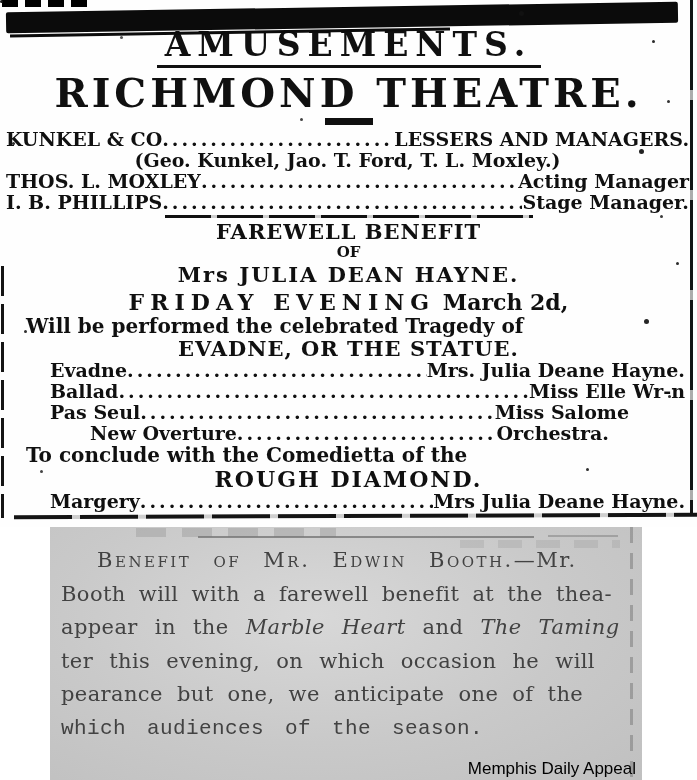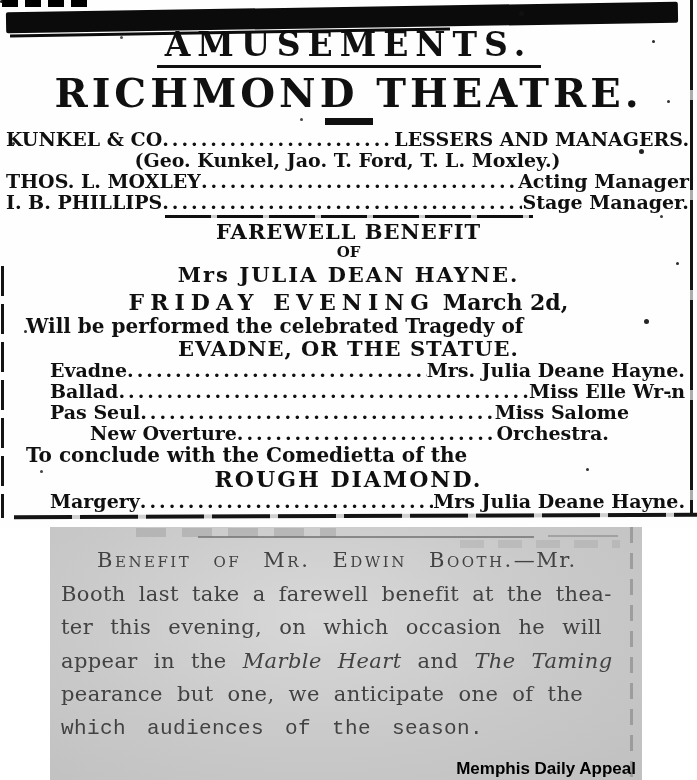--- a/index.html
+++ b/index.html
@@ -70,21 +70,21 @@
     font-size:21px;line-height:33.5px;filter:blur(.55px);letter-spacing:.4px;word-spacing:6px;}
   .c2line{white-space:nowrap;}
   .c2line:first-child{padding-left:36px;word-spacing:13px;letter-spacing:1.5px;}
   .c2line:nth-child(3){word-spacing:10px;}
   .c2line:nth-child(4){word-spacing:9px;}
   .c2line:nth-child(5){word-spacing:7px;}
   .c2line:nth-child(6){word-spacing:8px;font-family:Liberation Mono, monospace;}
   .seg-sc{font-variant:small-caps;letter-spacing:2.5px;}
   .seg-i{font-style:italic;}
   .caption{position:absolute;right:6px;bottom:1px;text-align:right;color:#000;
-    font-family:"Liberation Sans",sans-serif;font-size:17px;line-height:21px;filter:none;font-weight:bold;}
+    font-family:"Liberation Sans",sans-serif;font-size:17px;line-height:21px;filter:none;}
 </style>
 </head>
 <body>
 
 <div class="clip1">
   <div class="top-fragment"></div>
   <div class="topbar"></div>
   <div class="topbar-underline"></div>
   <div class="right-vline"></div>
   <div class="left-vline"></div>
@@ -161,22 +161,22 @@
 </div>
 
 <div class="clip2">
   <div class="ghost-smudge1"></div>
   <div class="ghost-smudge2"></div>
   <div class="ghost-rule"></div>
   <div class="ghost-rule2"></div>
   <div class="c2-vline"></div>
   <div class="c2-text">
       <div class="c2line"><span class="seg-sc">Benefit of Mr. Edwin Booth.</span><span>—Mr.</span></div>
-      <div class="c2line"><span>Booth last take a farewell benefit at the thea-</span></div>
+      <div class="c2line"><span>Booth will with a farewell benefit at the thea-</span></div>
+      <div class="c2line"><span>appear in the </span><span class="seg-i">Marble Heart</span><span> and </span><span class="seg-i">The Taming</span></div>
       <div class="c2line"><span>ter this evening, on which occasion he will</span></div>
-      <div class="c2line"><span>appear in the </span><span class="seg-i">Marble Heart</span><span> and </span><span class="seg-i">The Taming</span></div>
       <div class="c2line"><span>pearance but one, we anticipate one of the</span></div>
       <div class="c2line"><span>which audiences of the season.</span></div>
     </div>
   <div class="caption">
     <div>Memphis Daily Appeal</div>
   </div>
 </div>
 
 </body></html>

